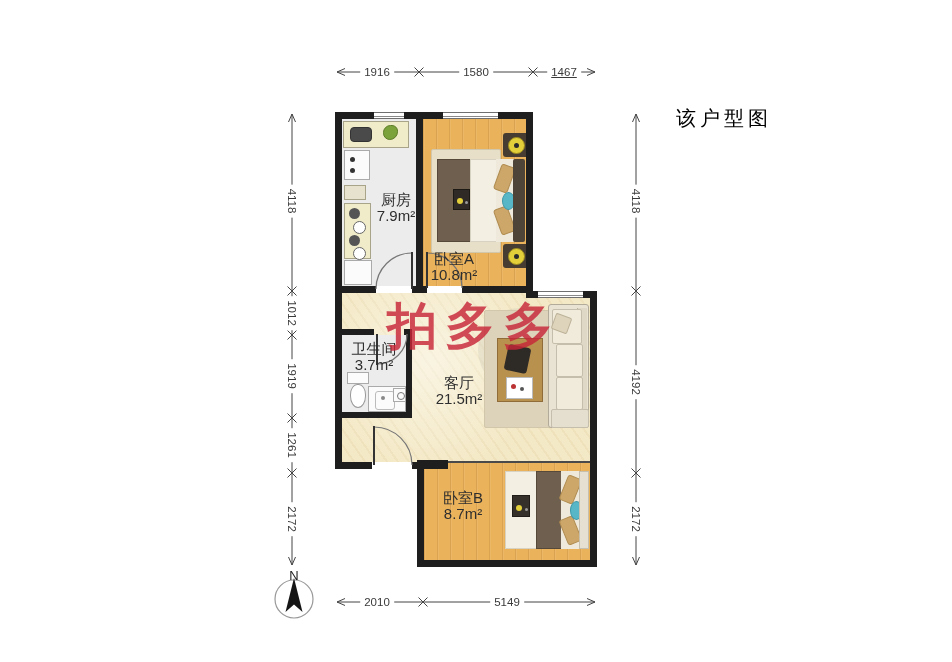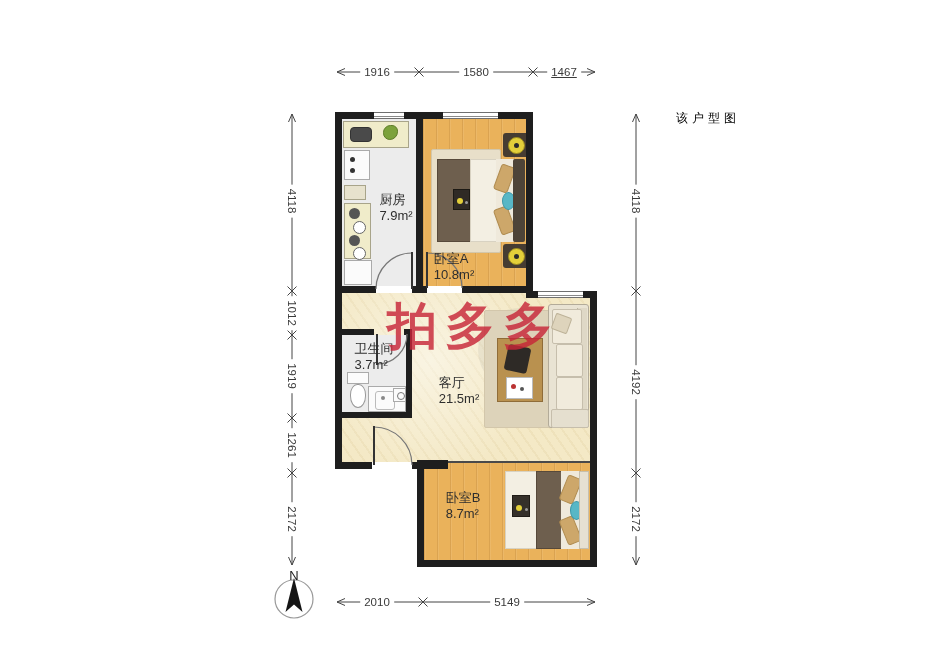--- a/index.html
+++ b/index.html
@@ -23,24 +23,24 @@
   .sheet{background:#f3efe3;border:1px solid #d8d2c2;}
   .pillowzone{background:#efe9db;}
   .pillow-tan{position:absolute;width:13px;height:25px;background:#cda76a;border:1px solid #b08c50;border-radius:3px;}
   .pillow-teal{position:absolute;background:#58b7c6;border:1px solid #3f98a8;border-radius:50%;}
   .nightstand{background:#463c32;border-radius:3px;}
   .lamp{position:absolute;width:15px;height:15px;border-radius:50%;background:#e3cf3a;border:1px solid #9d8b1e;}
   .lamp::after{content:"";position:absolute;left:5px;top:5px;width:5px;height:5px;border-radius:50%;background:#2c2c2c;}
   .sofa-base{background:#e9e3d3;border:1px solid #b3ab99;border-radius:3px;}
   .cushion{position:absolute;background:#f1ebdc;border:1px solid #c6beac;border-radius:2px;}
   
-  .room-label{position:absolute;transform:translateX(-50%);text-align:left;font-size:13px;line-height:16px;color:#2e2e2e;white-space:nowrap;z-index:6;}
+  .room-label{position:absolute;transform:translateX(-50%);text-align:center;font-size:15px;line-height:16px;color:#2e2e2e;white-space:nowrap;z-index:6;}
   .dim{position:absolute;transform:translate(-50%,-50%);font-size:11.5px;color:#3a3a3a;background:#fff;padding:0 4px;white-space:nowrap;z-index:6;}
   .dim-v{position:absolute;transform:translate(-50%,-50%) rotate(90deg);font-size:11.5px;color:#3a3a3a;background:#fff;padding:0 4px;white-space:nowrap;z-index:6;}
-  .note{position:absolute;left:676px;top:104px;font-family:"DejaVu Serif","Liberation Serif",serif;font-size:12px;line-height:29px;letter-spacing:4px;color:#000;z-index:6;}
+  .note{position:absolute;left:676px;top:104px;font-family:"DejaVu Serif","Liberation Serif",serif;font-size:20px;line-height:29px;letter-spacing:4px;color:#000;z-index:6;}
   .watermark{position:absolute;left:383px;top:293px;width:182px;text-align:center;z-index:7;pointer-events:none;}
   .wm-title{font-size:50px;font-weight:700;letter-spacing:8px;color:rgba(199,38,56,0.82);font-family:"DejaVu Sans","Liberation Sans",sans-serif;}
   .wm-url{margin-top:4px;font-size:18.5px;font-weight:700;letter-spacing:2px;color:rgba(199,38,56,0.85);}
   .wm-circle{position:absolute;left:478px;top:308px;width:64px;height:64px;border:10px solid rgba(120,120,120,0.10);border-radius:50%;z-index:1;}
   .north-label{position:absolute;left:294px;top:568px;transform:translateX(-50%);font-size:13px;color:#222;z-index:6;}
   svg.lines{position:absolute;left:0;top:0;z-index:5;pointer-events:none;}
 </style>
 </head>
 <body>
 

